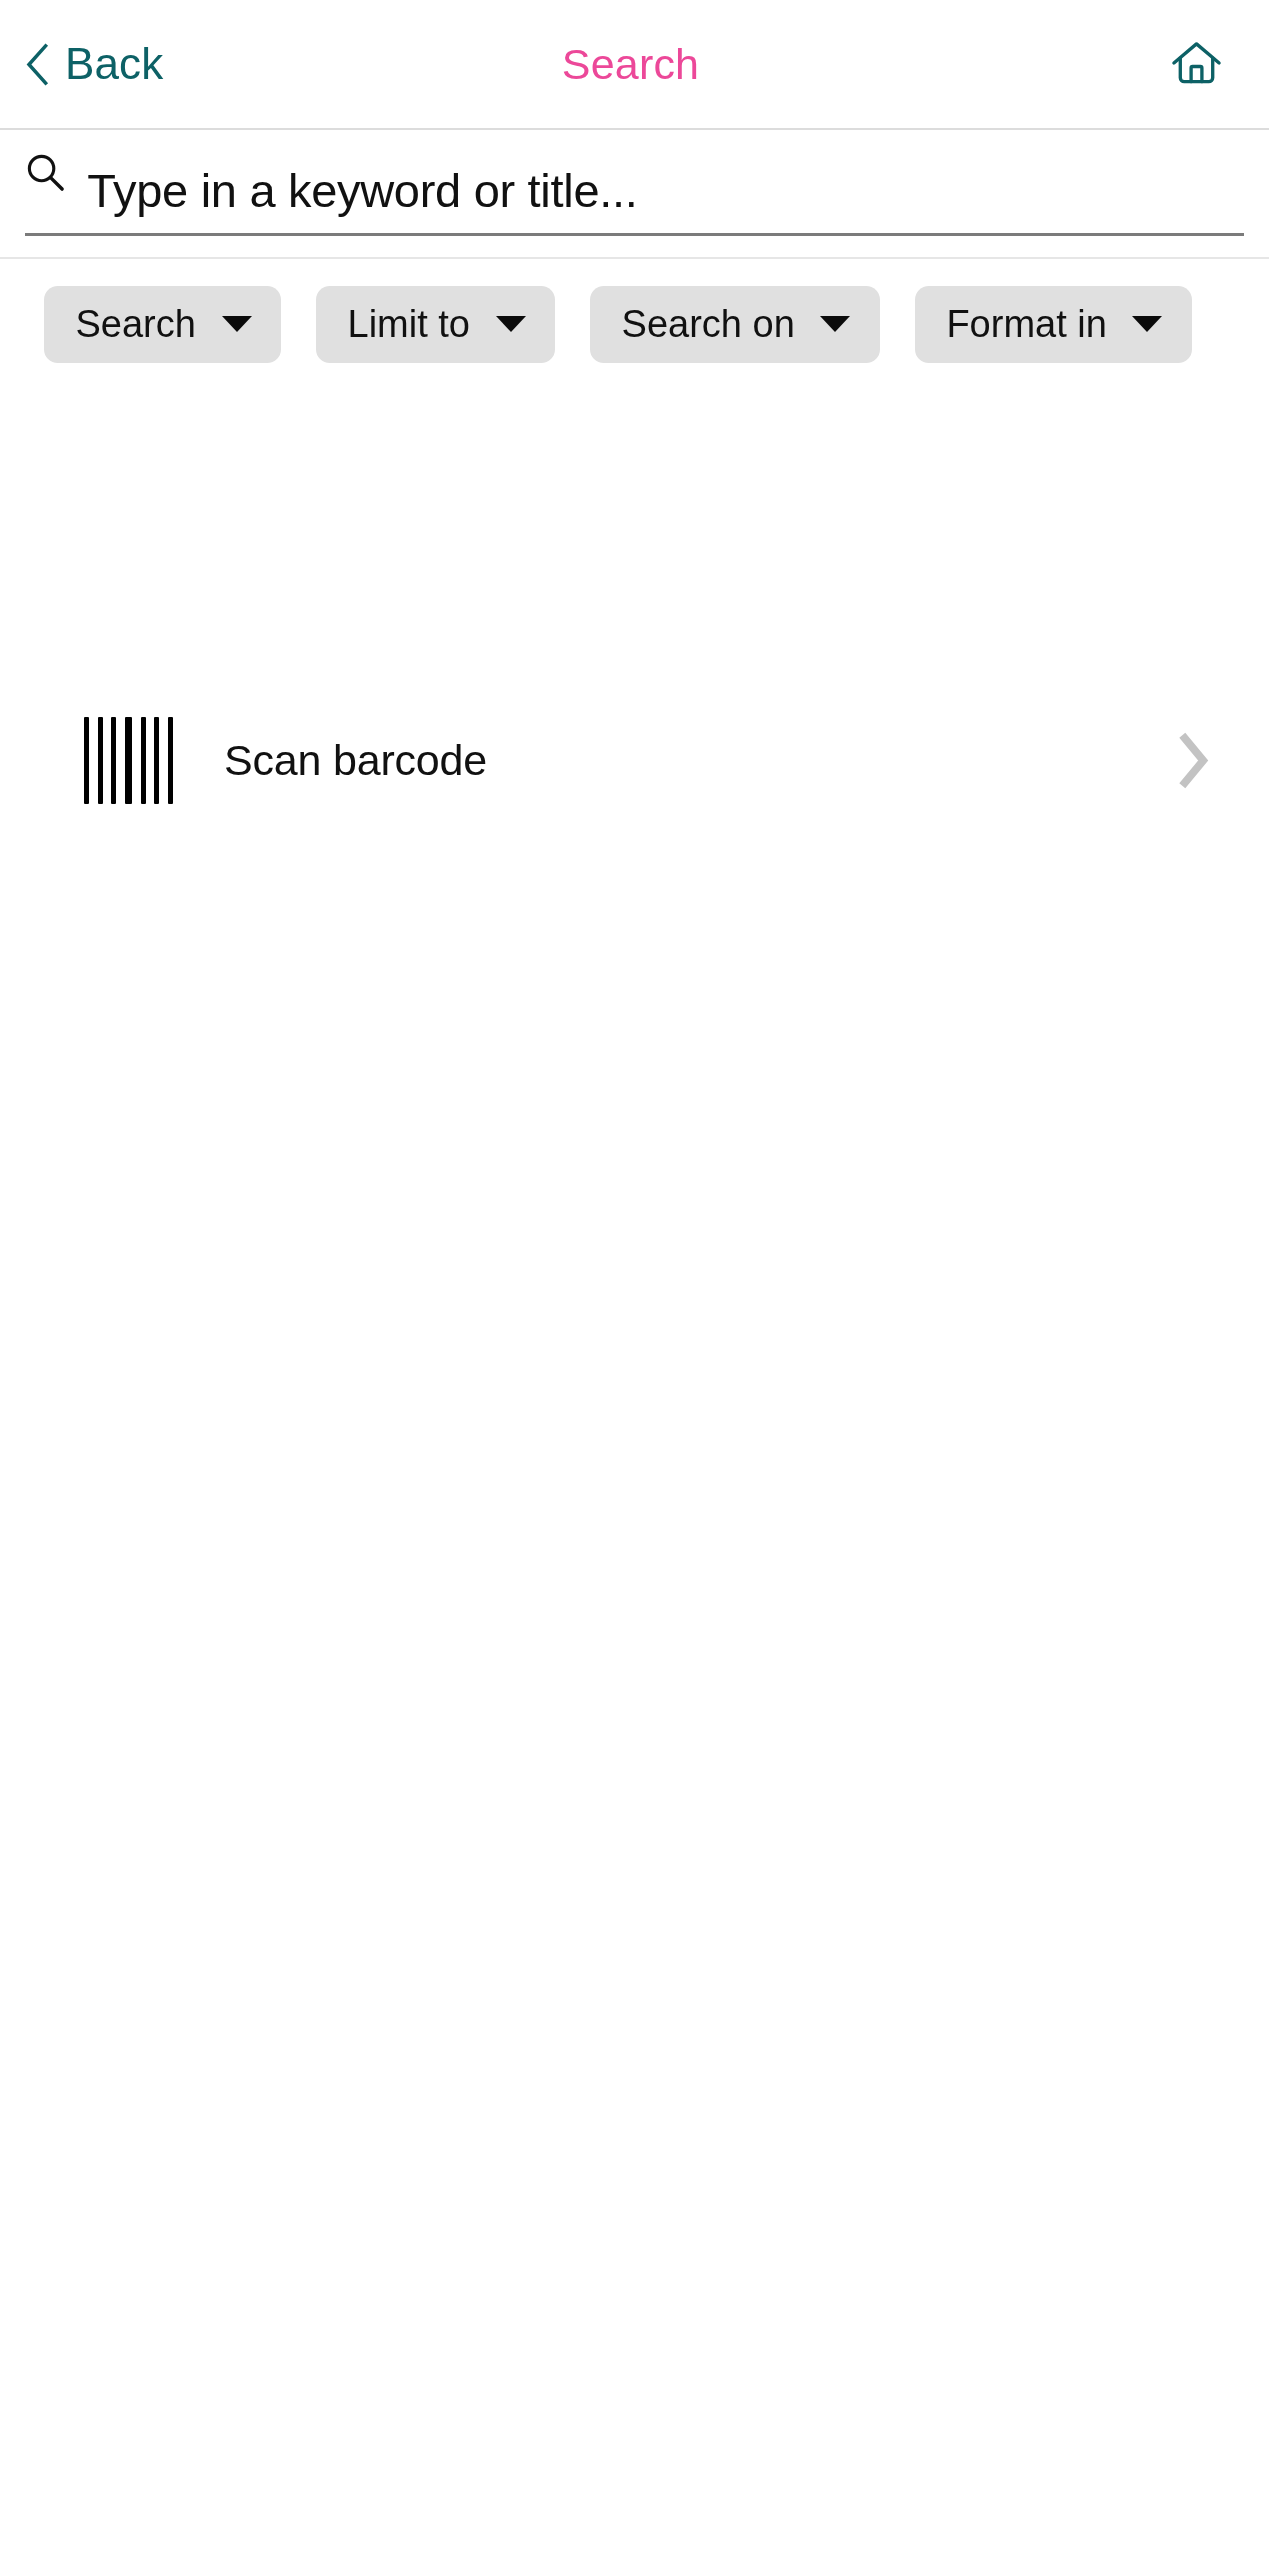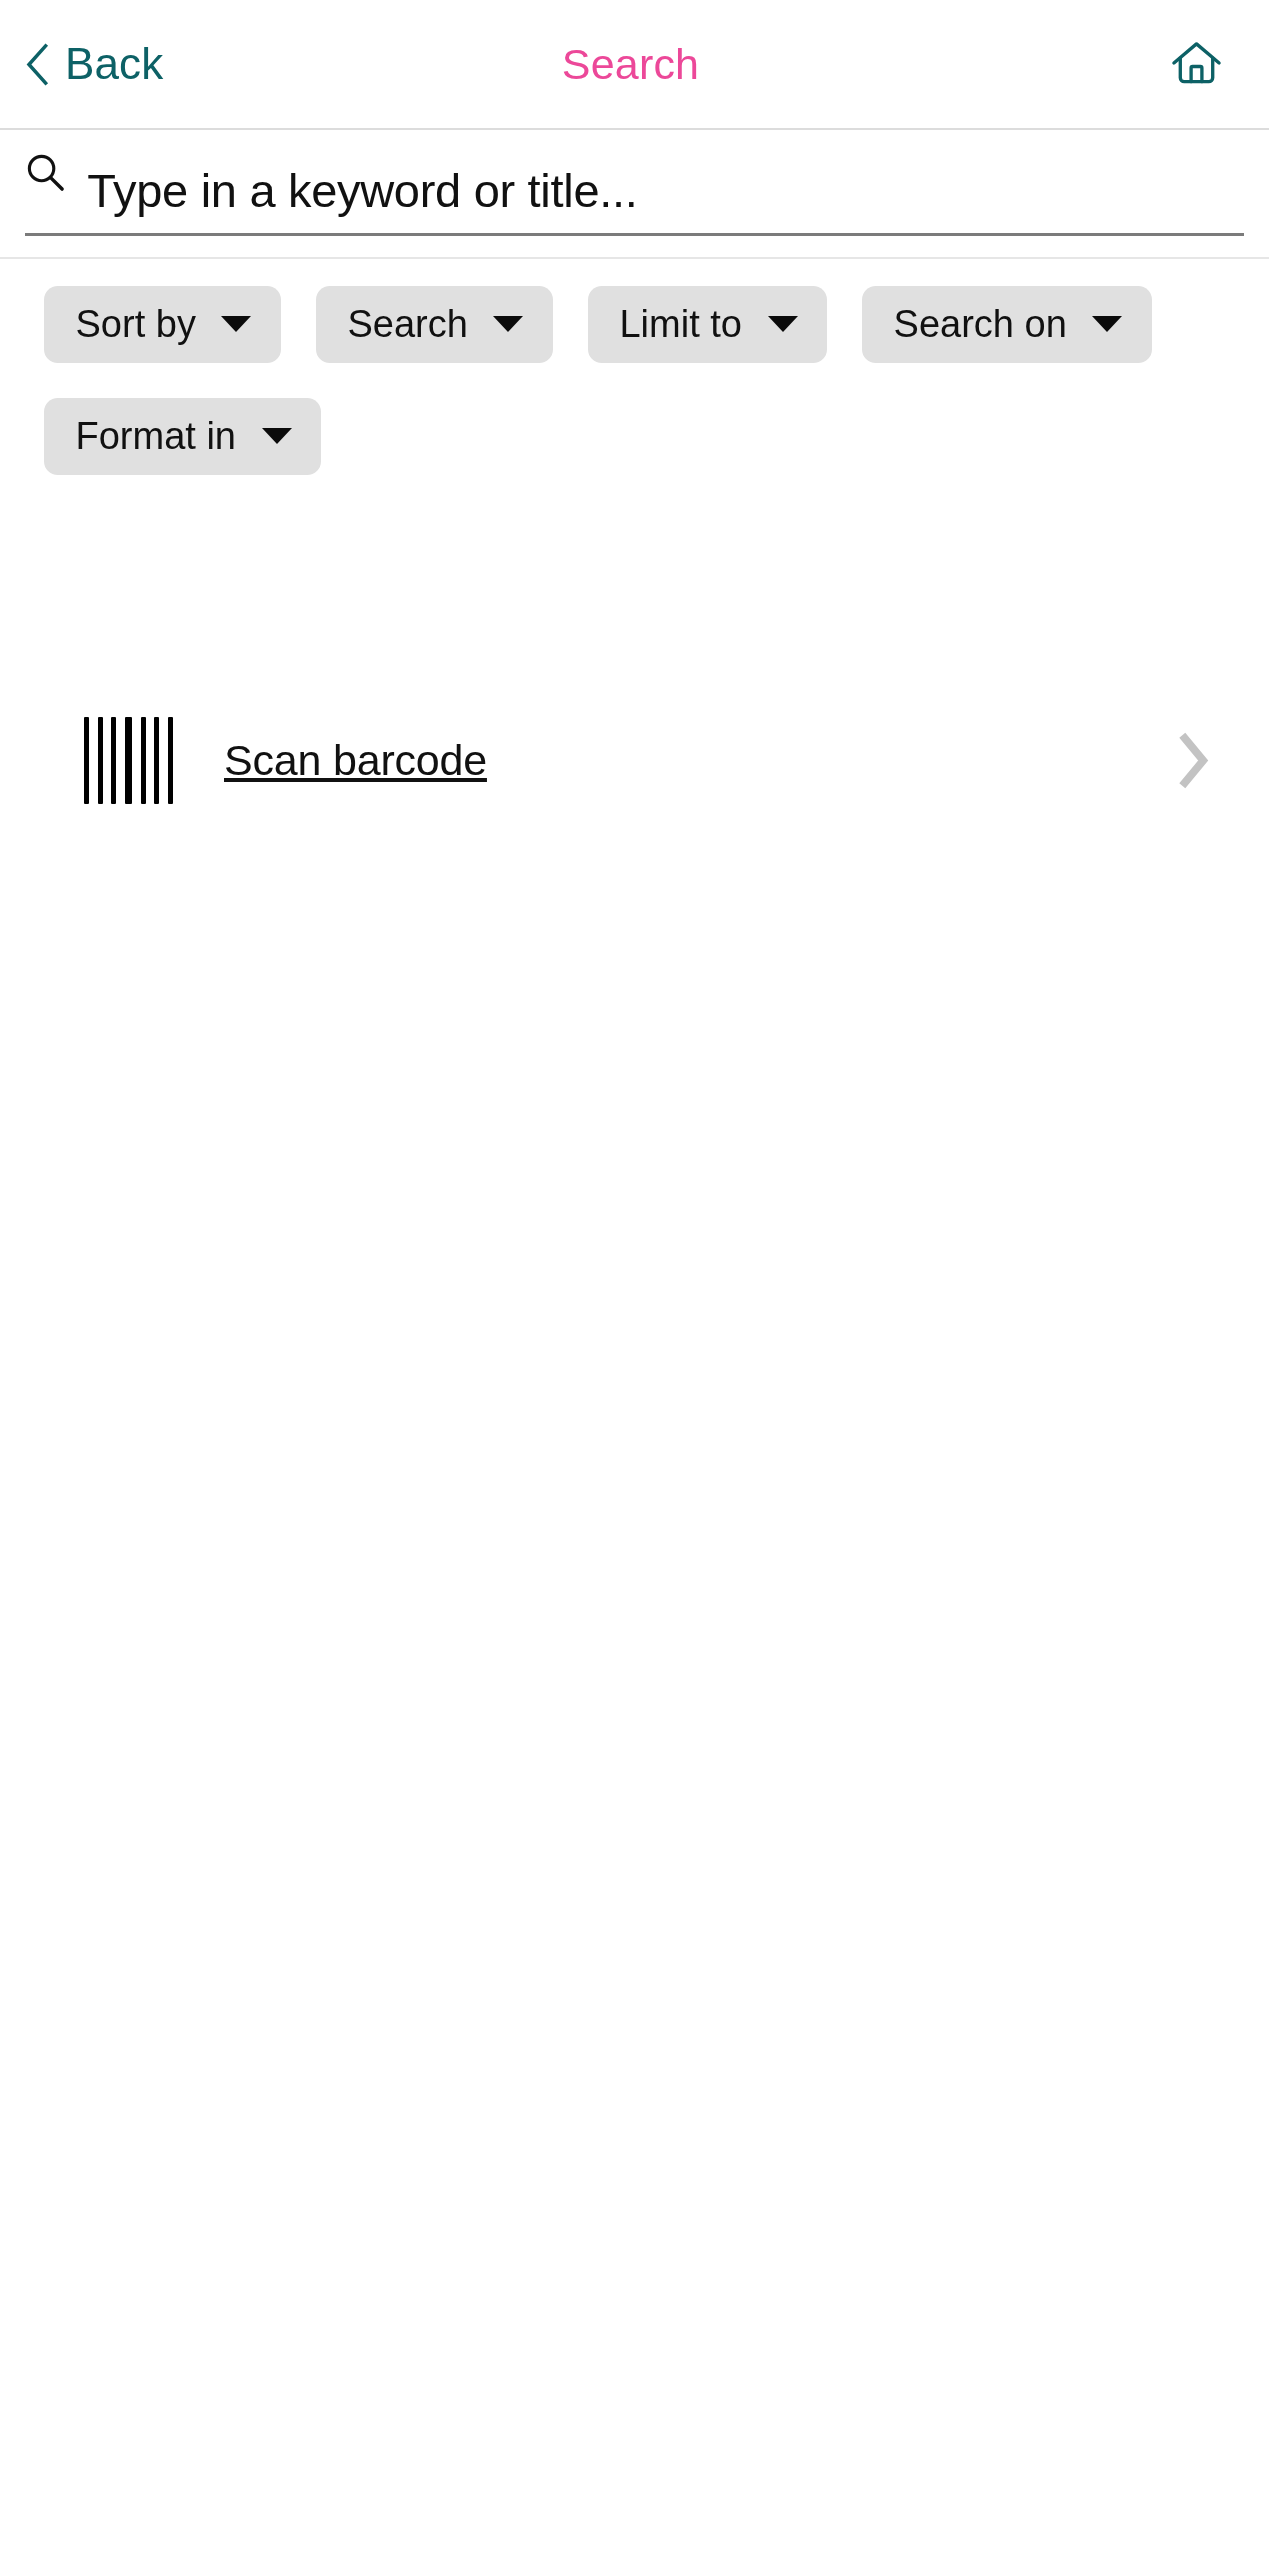--- a/index.html
+++ b/index.html
@@ -178,21 +178,20 @@
     border-radius: 1px;
   }
   .bar-w1 { width: 7.9px; }
   .bar-w2 { width: 10.8px; }
   .scan-label {
     font-size: 43px;
     color: #111111;
     margin-left: 51px;
     letter-spacing: -0.2px;
     white-space: nowrap;
-    text-decoration: underline;
   }
   .scan-spacer { flex: 1 1 auto; }
   .chev-right { width: 33px; height: 57px; display: block; margin-right: 19.7px;}
 </style>
 </head>
 <body>
 
 <div class="screen">
 
   <div class="header">
@@ -226,24 +225,20 @@
           <circle cx="17" cy="17" r="12.5" stroke="#111111" stroke-width="3.2" fill="none"></circle>
           <path d="M26.5 26.5 L38 38" stroke="#111111" stroke-width="3.6" stroke-linecap="round"></path>
         </svg>
       </span>
       <input class="search-input" type="text" value="" placeholder="Type in a keyword or title..." style="">
     </div>
   </div>
 
   <div class="chips">
 
-    <button class="chip">
-      <span class="chip-label">Sort by</span>
-      <span class="caret"></span>
-    </button>
 
     <button class="chip">
       <span class="chip-label">Search</span>
       <span class="caret"></span>
     </button>
 
     <button class="chip">
       <span class="chip-label">Limit to</span>
       <span class="caret"></span>
     </button>

